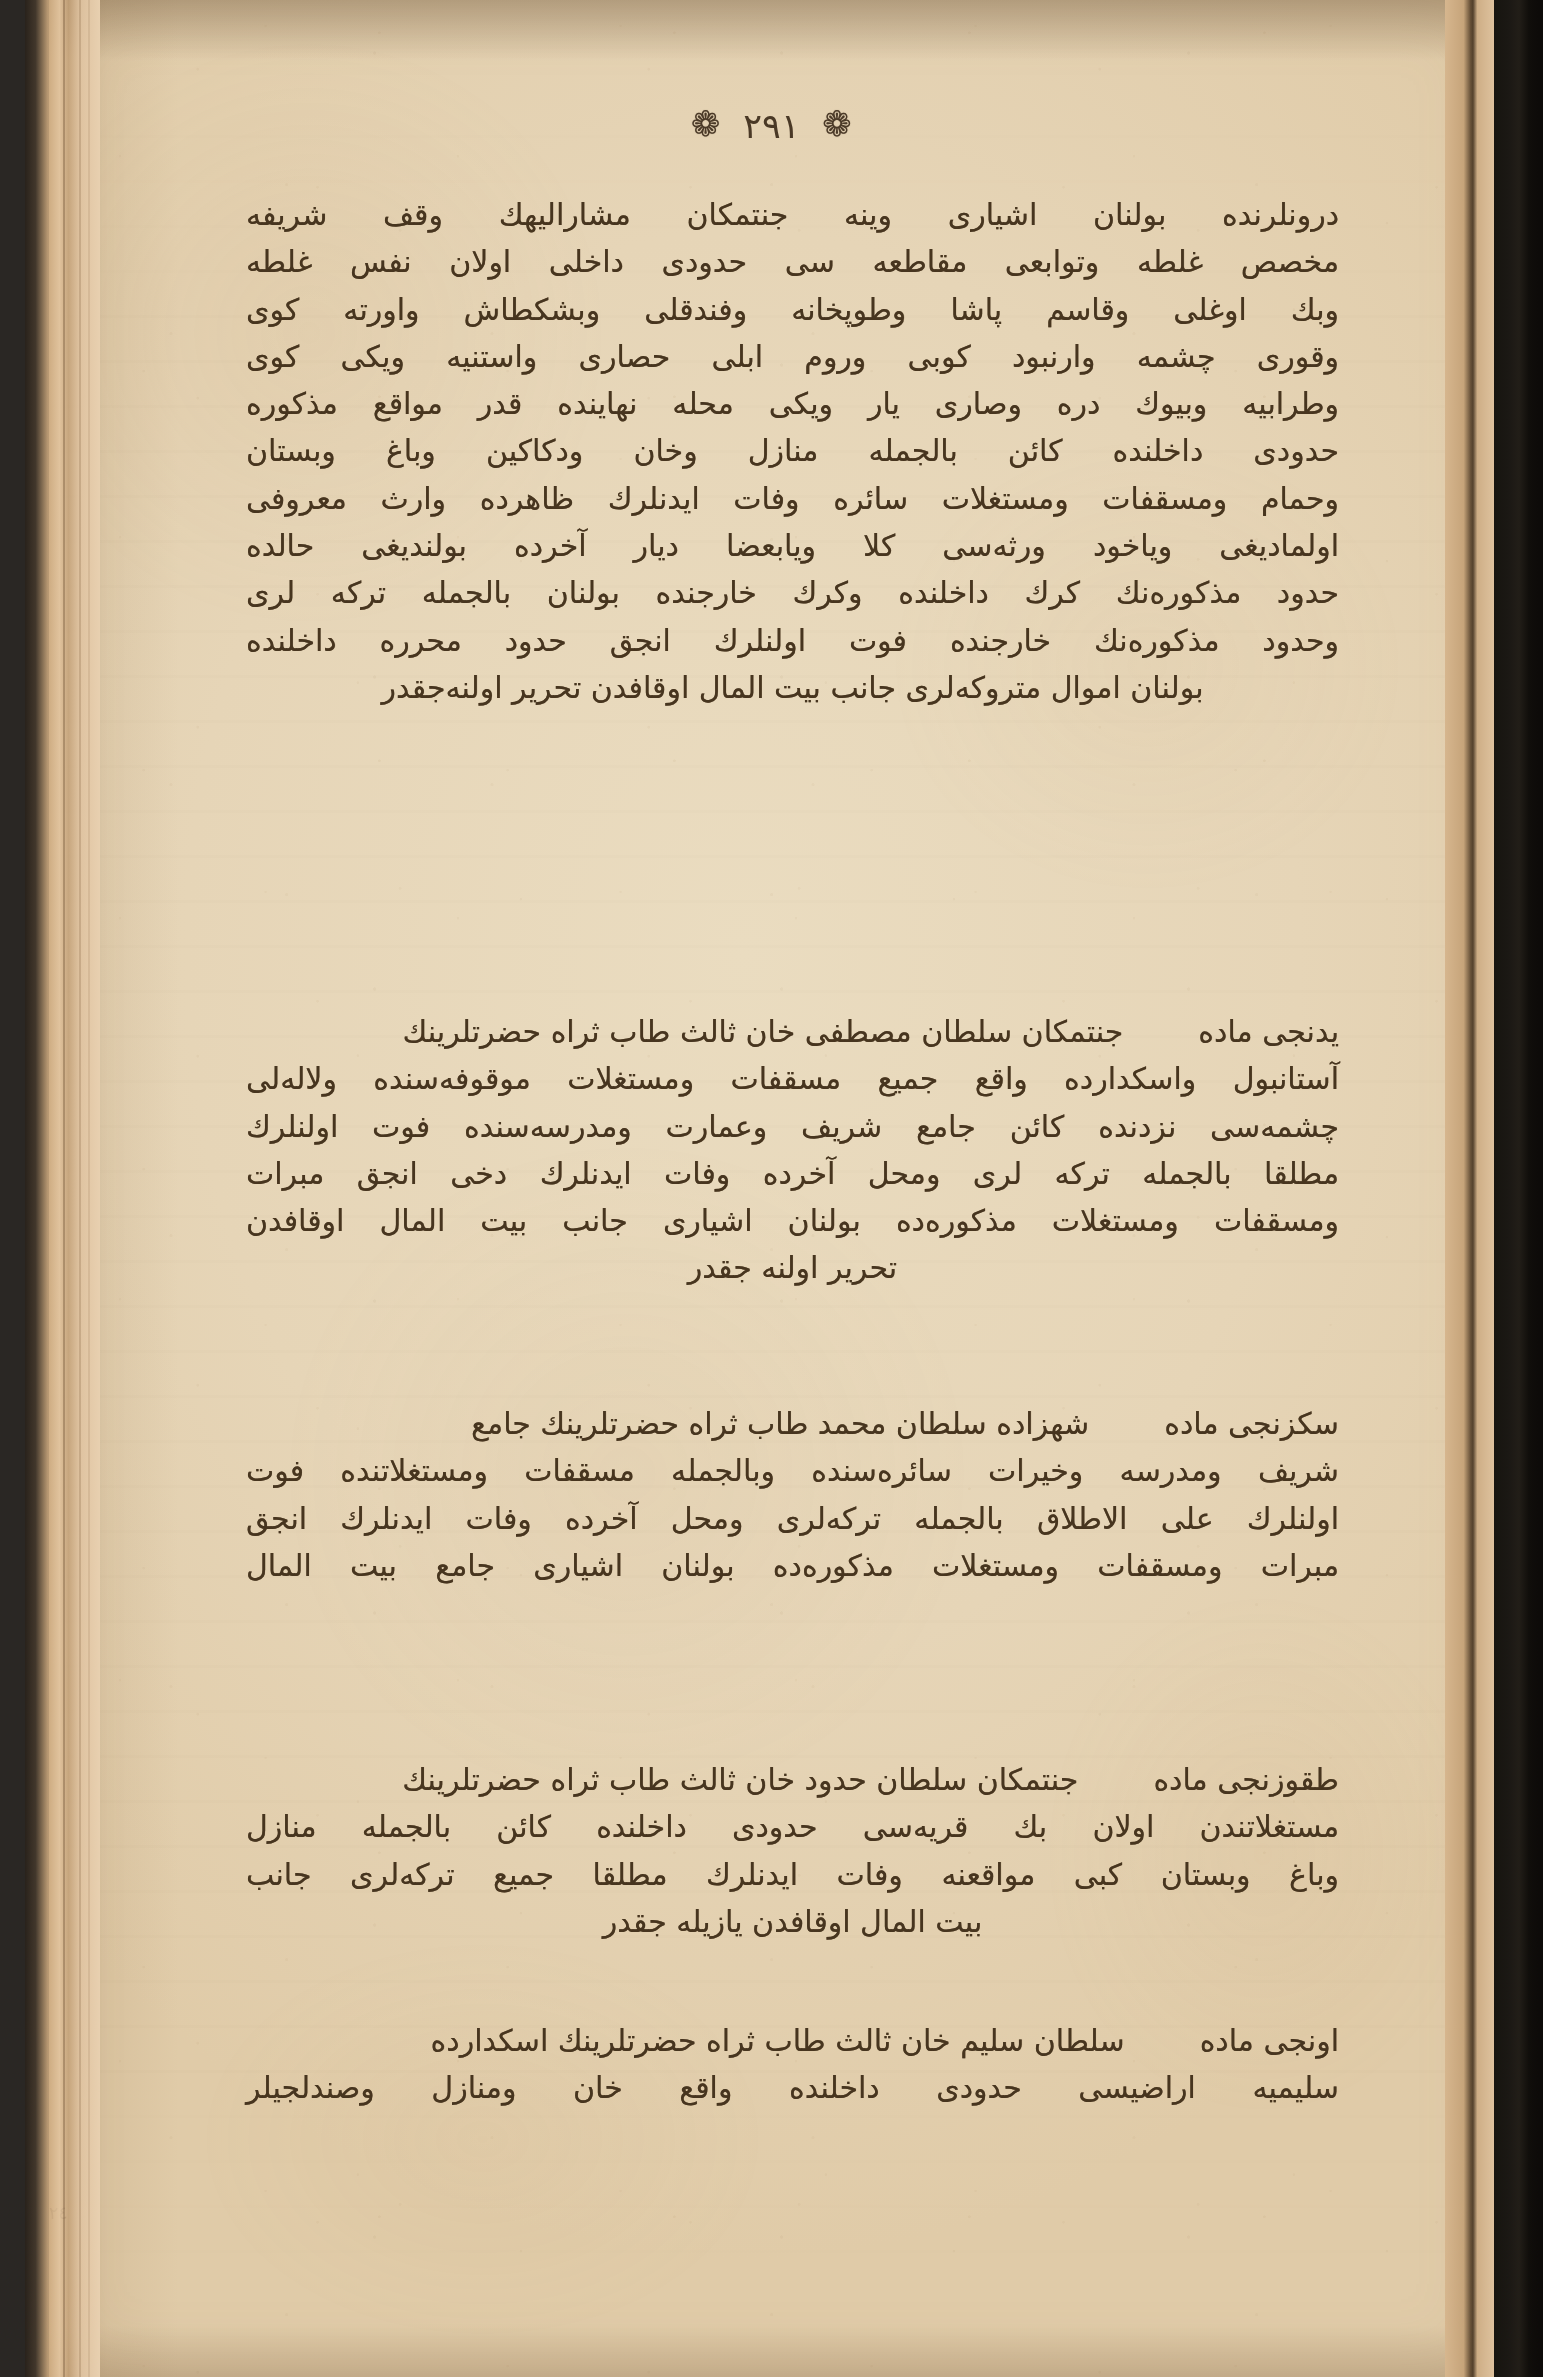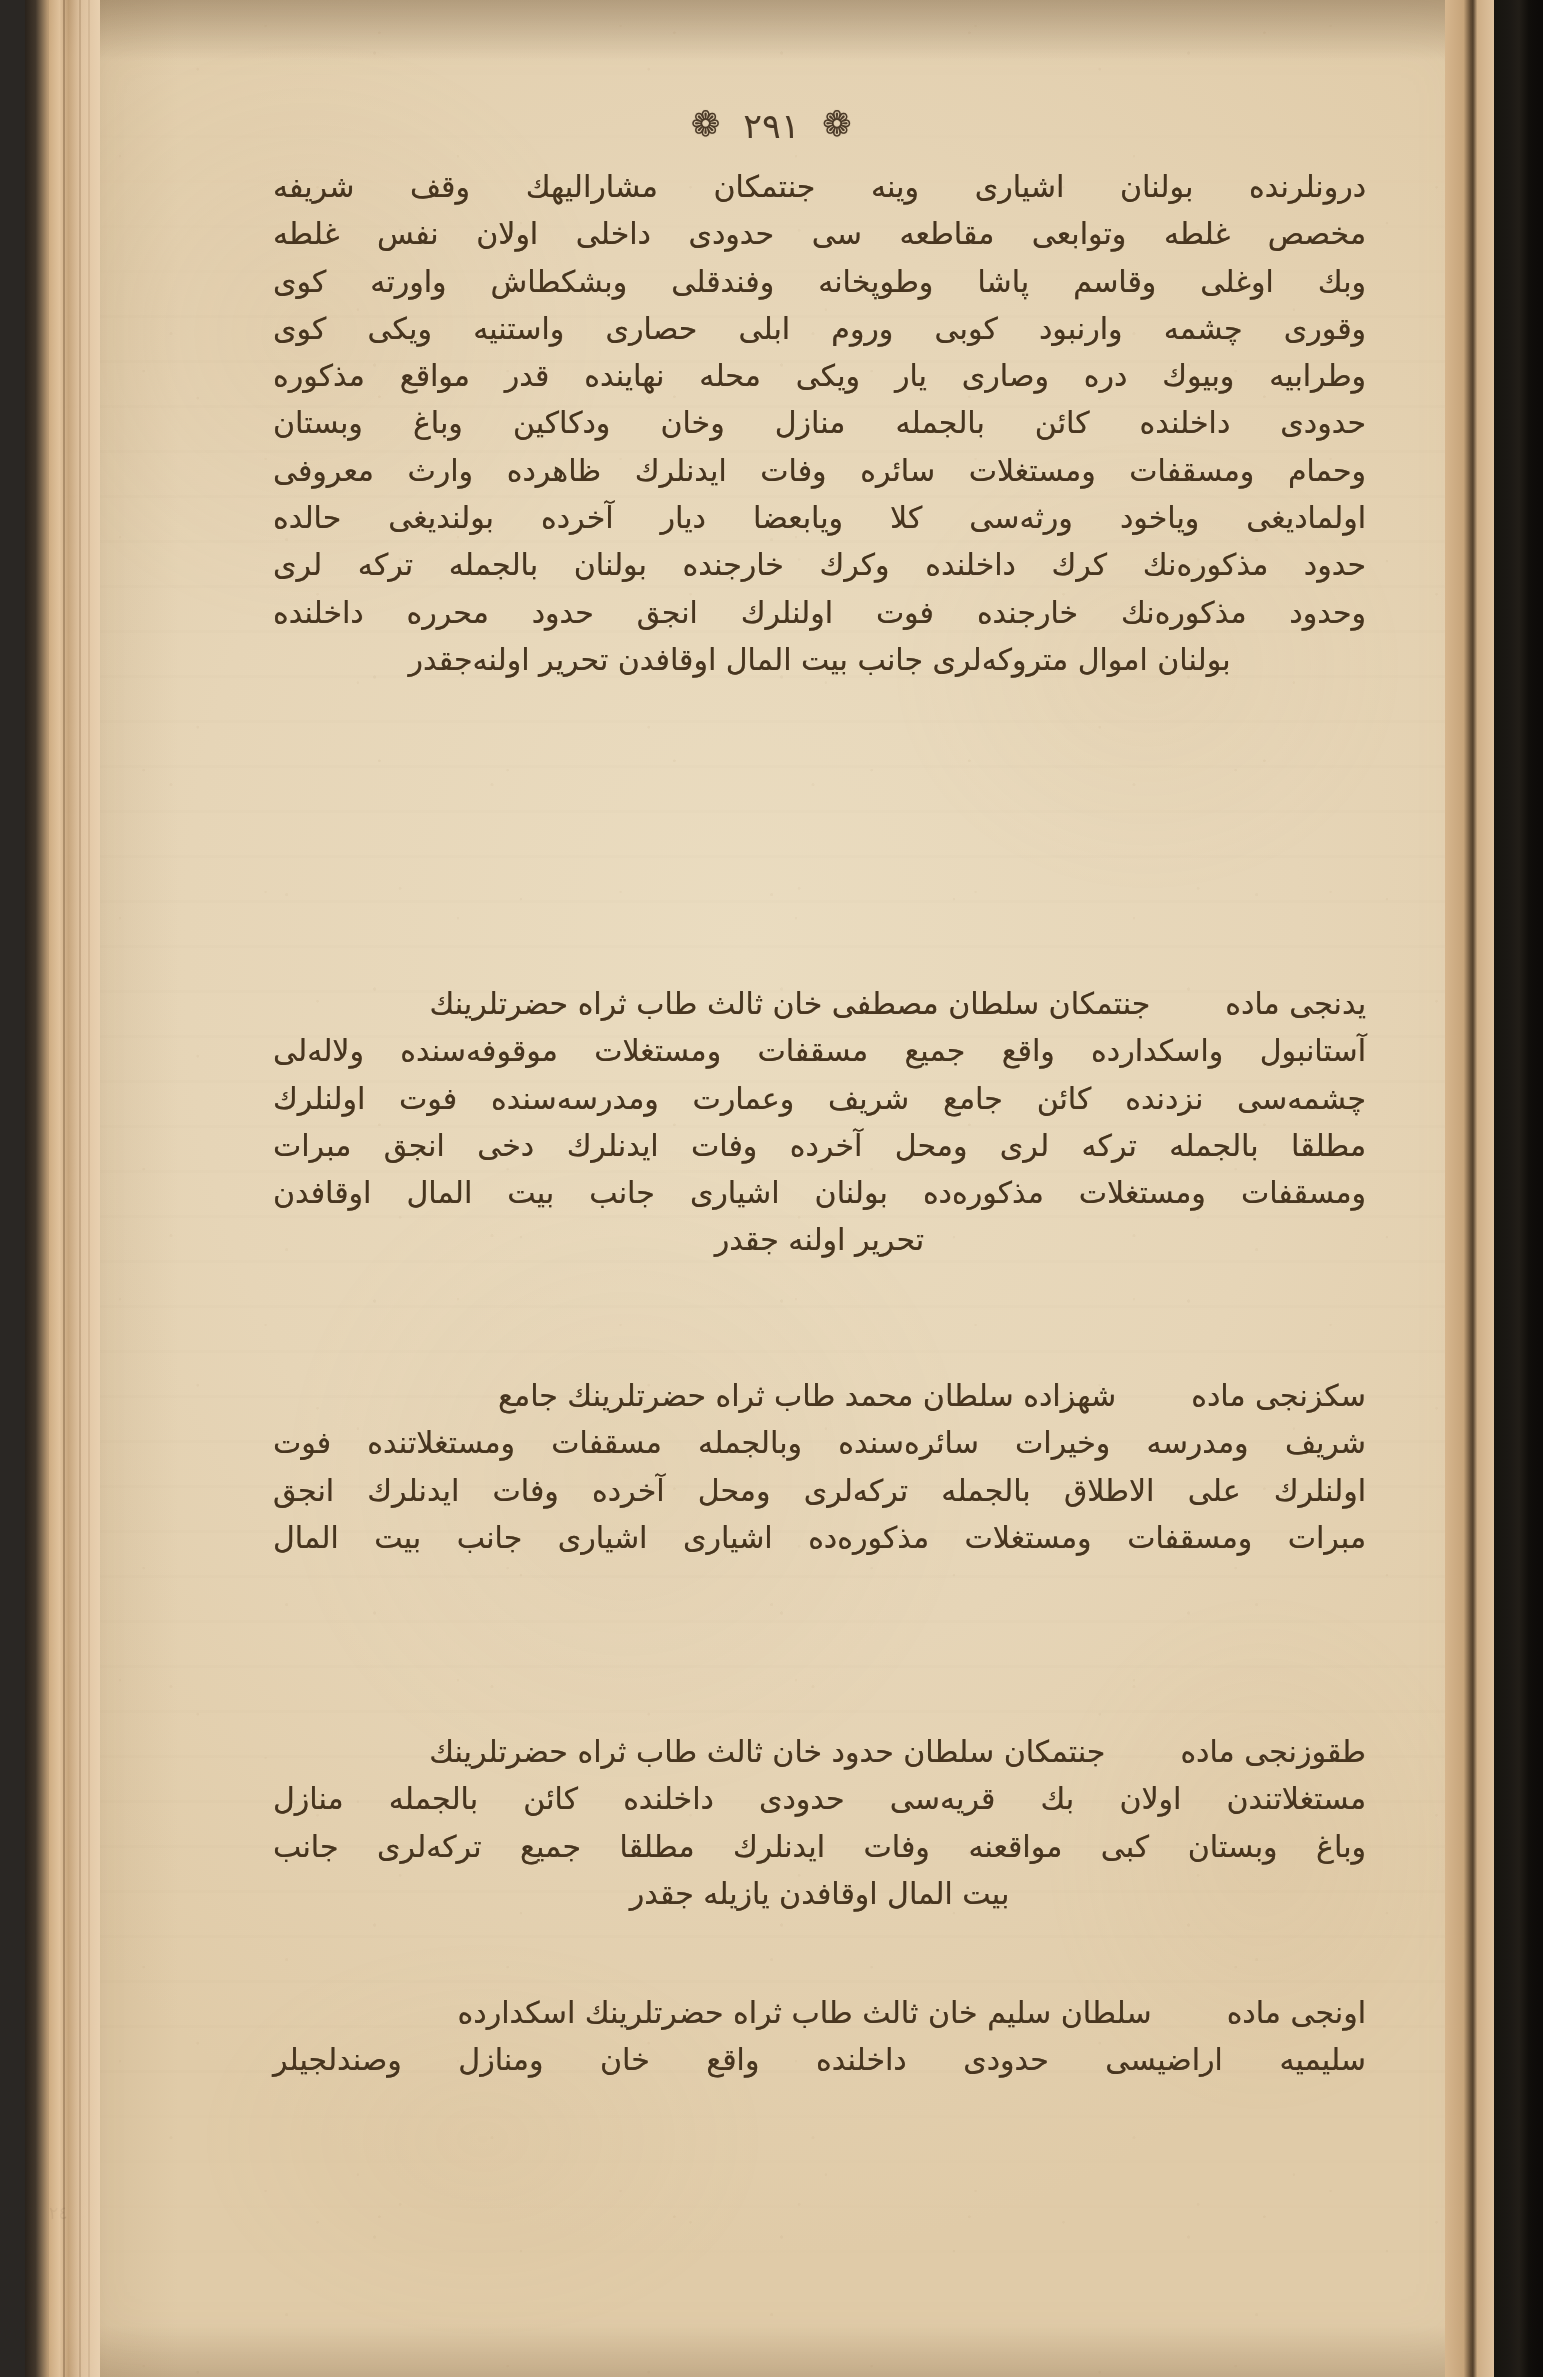--- a/index.html
+++ b/index.html
@@ -207,23 +207,24 @@
     line-height: 1.0;
     color: #47351f;
     white-space: nowrap;
     text-shadow:
       0 0 0.5px rgba(71,53,31,0.55),
       0.3px 0.3px 0.5px rgba(90,66,40,0.25);
   }
 
   .para {
     position: absolute;
-    left: 224px;
+    left: 197px;
     width: 1093px;
     direction: rtl;
+    margin-top: 28px;
   }
 
   .para .ar-line {
     margin-bottom: 17.3px;
   }
 
   
   .ar-line.tail {
     text-align: center;
     text-align-last: center;
@@ -312,21 +313,21 @@
         <div class="ar-line">چشمه‌سی نزدنده كائن جامع شریف وعمارت ومدرسه‌سنده فوت اولنلرك</div>
         <div class="ar-line">مطلقا بالجمله تركه لری ومحل آخرده وفات ایدنلرك دخی انجق مبرات</div>
         <div class="ar-line">ومسقفات ومستغلات مذكورەده بولنان اشیاری جانب بیت المال اوقافدن</div>
         <div class="ar-line tail">تحرير اولنه جقدر</div>
       </div>
 
       <div class="para" style="top:1381px;">
         <div class="ar-line heading"><span>سكزنجی ماده</span><span class="gap"></span><span>شهزاده سلطان محمد طاب ثراه حضرتلرينك جامع</span></div>
         <div class="ar-line">شریف ومدرسه وخيرات سائره‌سنده وبالجمله مسقفات ومستغلاتنده فوت</div>
         <div class="ar-line">اولنلرك علی الاطلاق بالجمله تركه‌لری ومحل آخرده وفات ایدنلرك انجق</div>
-        <div class="ar-line">مبرات ومسقفات ومستغلات مذكورەده اشیاری اشیاری جانب بیت المال</div>
+        <div class="ar-line">مبرات ومسقفات ومستغلات مذكورەده بولنان اشیاری جامع بیت المال</div>
       </div>
 
       <div class="para" style="top:1737px;">
         <div class="ar-line heading"><span>طقوزنجی ماده</span><span class="gap"></span><span>جنتمكان سلطان حدود خان ثالث طاب ثراه حضرتلرينك</span></div>
         <div class="ar-line">مستغلاتندن اولان بك قریه‌سی حدودی داخلنده كائن بالجمله منازل</div>
         <div class="ar-line">وباغ وبستان كبی مواقعنه وفات ایدنلرك مطلقا جميع تركه‌لری جانب</div>
         <div class="ar-line tail">بیت المال اوقافدن یازیله جقدر</div>
       </div>
 
       <div class="para" style="top:1998px;">

